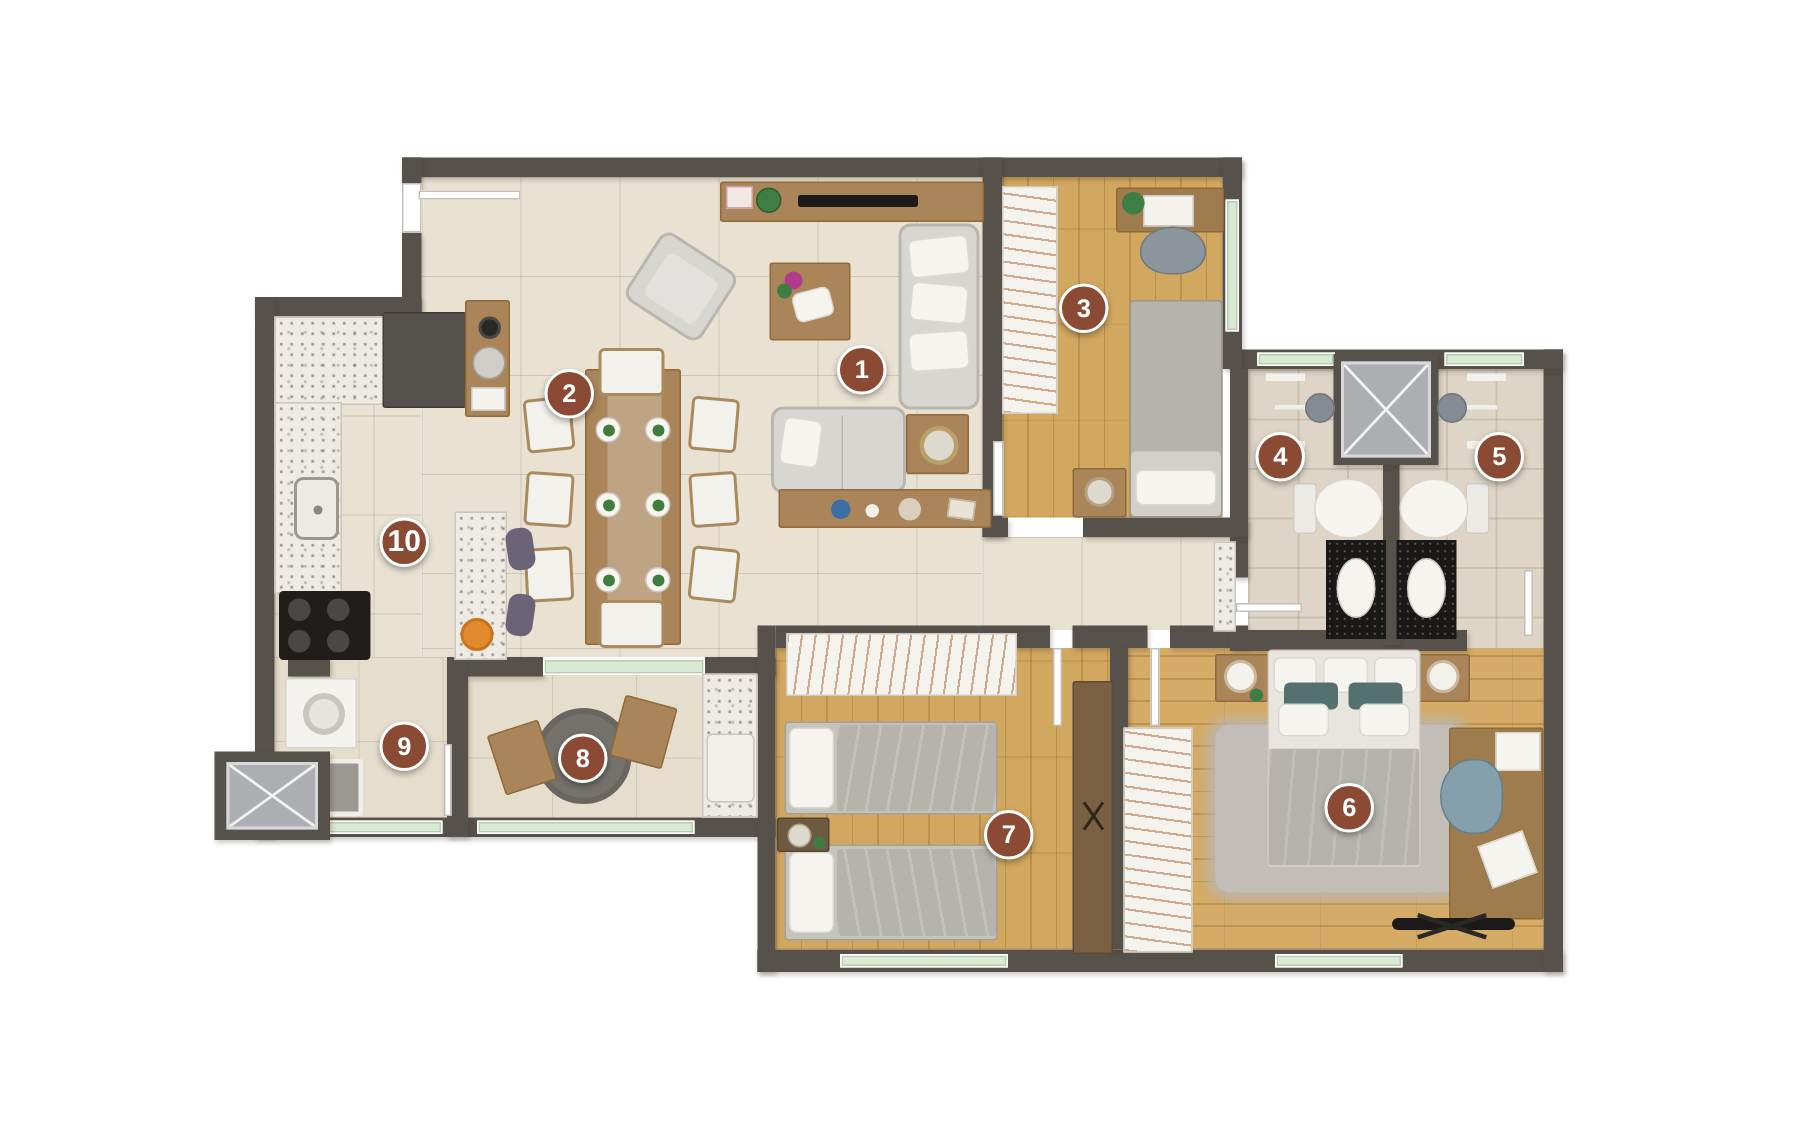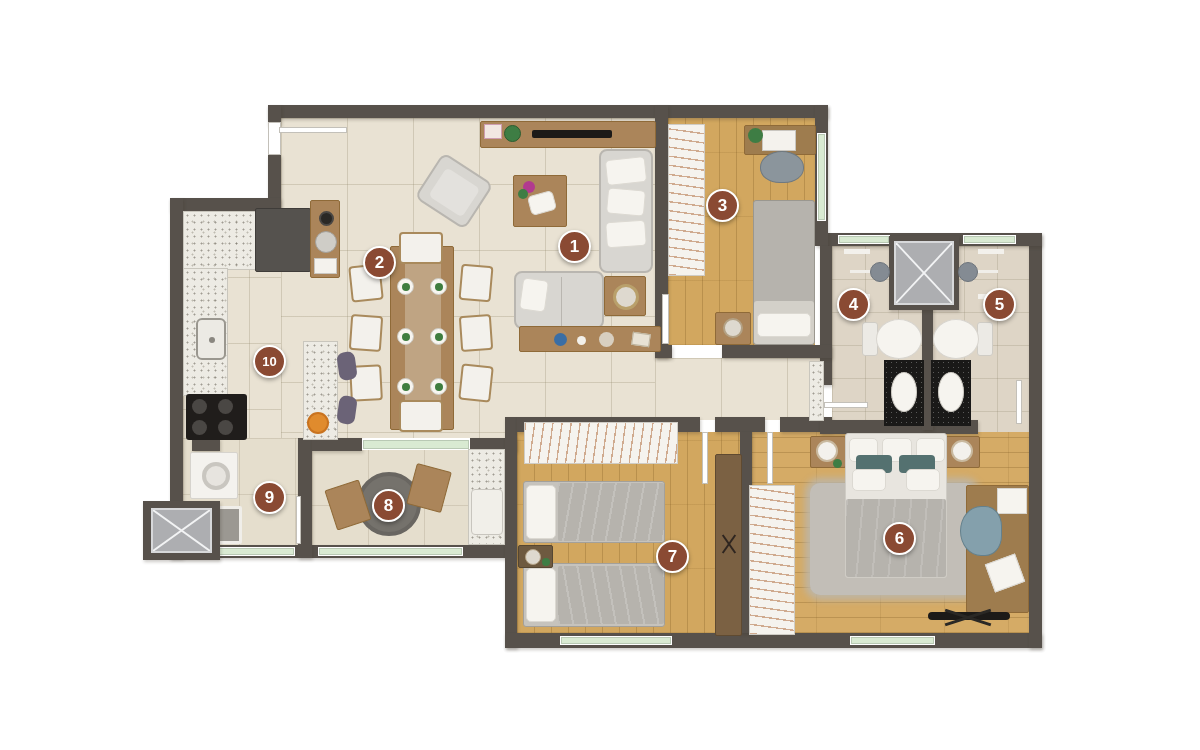--- a/index.html
+++ b/index.html
@@ -312,15 +312,15 @@
 
   <div class="abs badge" style="left:558px;top:230px">1</div>
   <div class="abs badge" style="left:363px;top:246px">2</div>
   <div class="abs badge" style="left:706px;top:189px">3</div>
   <div class="abs badge" style="left:837px;top:288px">4</div>
   <div class="abs badge" style="left:983px;top:288px">5</div>
   <div class="abs badge" style="left:883px;top:522px">6</div>
   <div class="abs badge" style="left:656px;top:540px">7</div>
   <div class="abs badge" style="left:372px;top:489px">8</div>
   <div class="abs badge" style="left:253px;top:481px">9</div>
-  <div class="abs badge" style="left:253px;top:345px;font-size:13px">10</div>
+  <div class="abs badge" style="left:253px;top:345px;font-size:20px">10</div>
 
 </div>
 
 </body></html>

